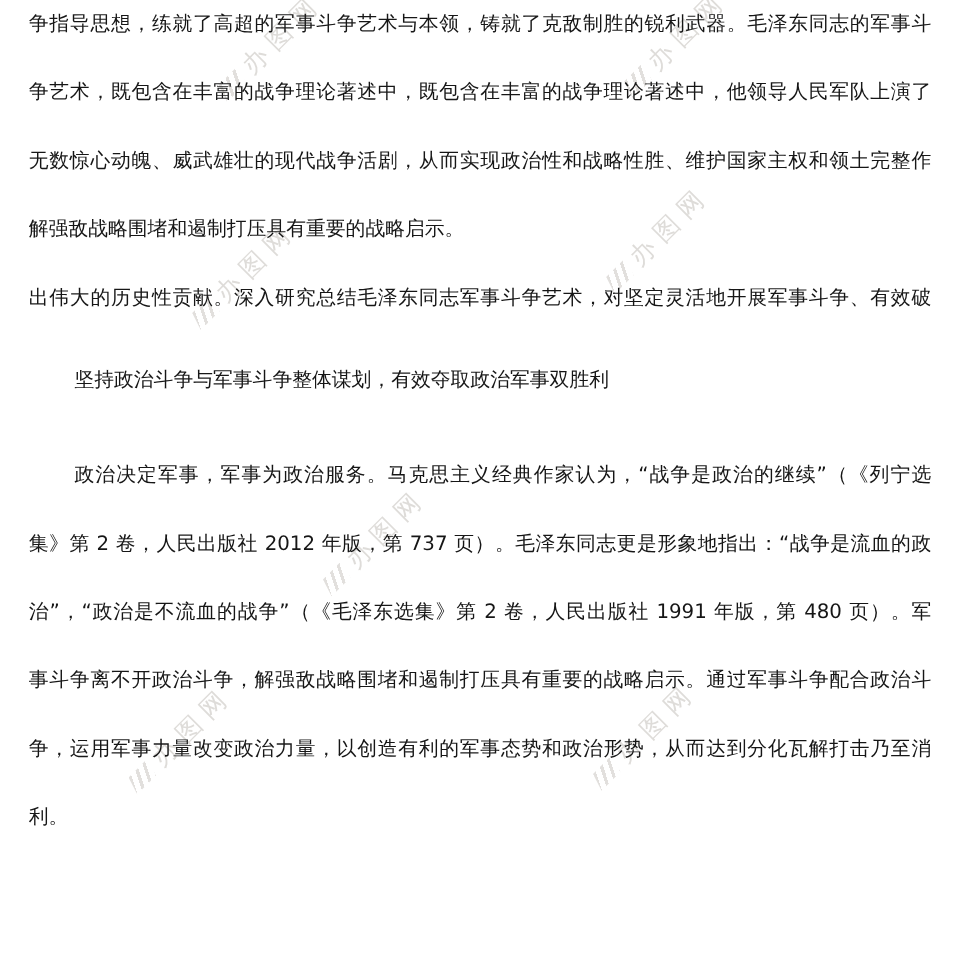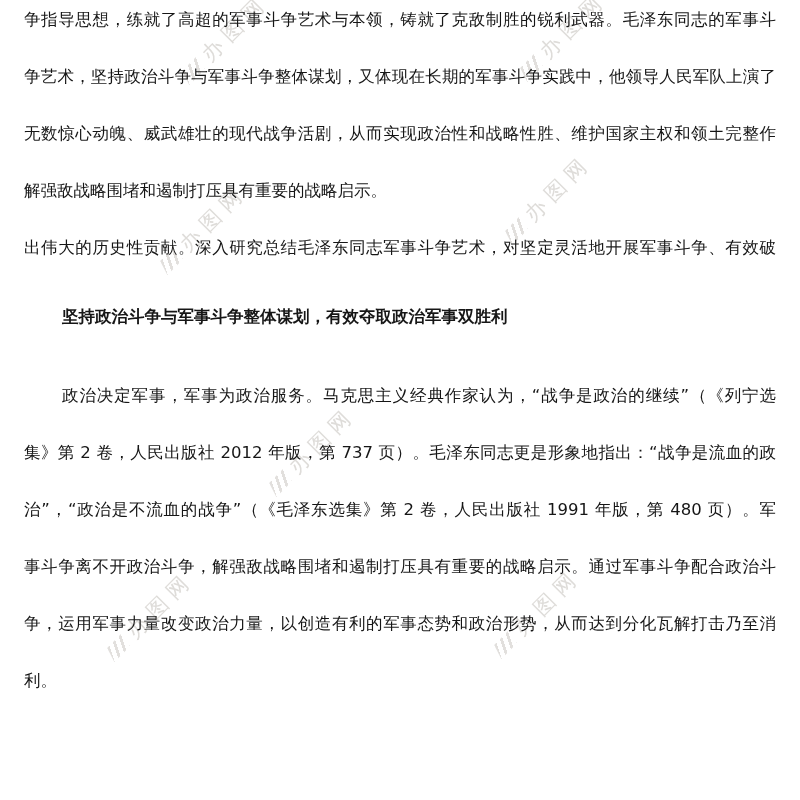--- a/index.html
+++ b/index.html
@@ -60,21 +60,21 @@
     text-align-last: justify;
     text-justify: inter-character;
   }
   .para-end {
     text-align-last: left;
   }
   .indent {
     text-indent: 38px;
   }
   .heading {
-    font-weight: 700;
+    font-weight: 400;
     margin-top: 12px;
     text-align-last: left;
   }
   .p2-start {
     margin-top: 22px;
   }
 </style>
 </head>
 <body>
 
@@ -105,21 +105,21 @@
     <span>办图网</span>
   </div>
   <div class="wm" style="left:537px; top:612px;">
     <span class="wm-logo"></span>
     <span>办图网</span>
   </div>
 
   <div class="doc">
 
     <div class="tline">争指导思想，练就了高超的军事斗争艺术与本领，铸就了克敌制胜的锐利武器。毛泽东同志的军事斗</div>
-    <div class="tline">争艺术，坚持政治斗争与军事斗争整体谋划，又体现在长期的军事斗争实践中，他领导人民军队上演了</div>
+    <div class="tline">争艺术，既包含在丰富的战争理论著述中，既包含在丰富的战争理论著述中，他领导人民军队上演了</div>
     <div class="tline">无数惊心动魄、威武雄壮的现代战争活剧，从而实现政治性和战略性胜、维护国家主权和领土完整作</div>
     <div class="tline para-end">解强敌战略围堵和遏制打压具有重要的战略启示。</div>
     <div class="tline">出伟大的历史性贡献。深入研究总结毛泽东同志军事斗争艺术，对坚定灵活地开展军事斗争、有效破</div>
 
     <div class="tline heading indent">坚持政治斗争与军事斗争整体谋划，有效夺取政治军事双胜利</div>
 
     <div class="tline indent p2-start">政治决定军事，军事为政治服务。马克思主义经典作家认为，“战争是政治的继续”（《列宁选</div>
     <div class="tline">集》第 2 卷，人民出版社 2012 年版，第 737 页）。毛泽东同志更是形象地指出：“战争是流血的政</div>
     <div class="tline">治”，“政治是不流血的战争”（《毛泽东选集》第 2 卷，人民出版社 1991 年版，第 480 页）。军</div>
     <div class="tline">事斗争离不开政治斗争，解强敌战略围堵和遏制打压具有重要的战略启示。通过军事斗争配合政治斗</div>

